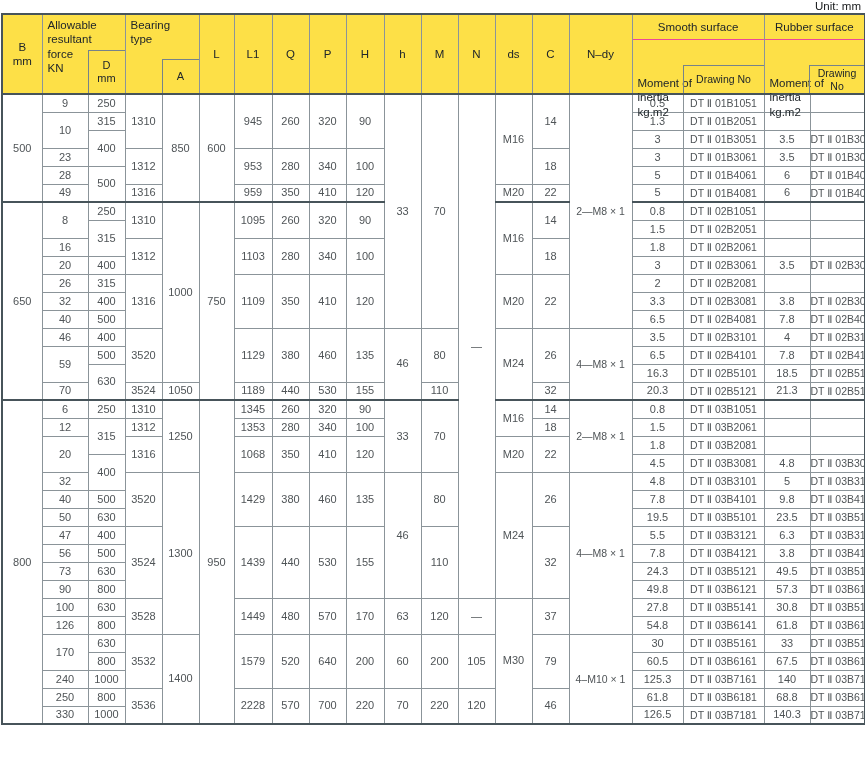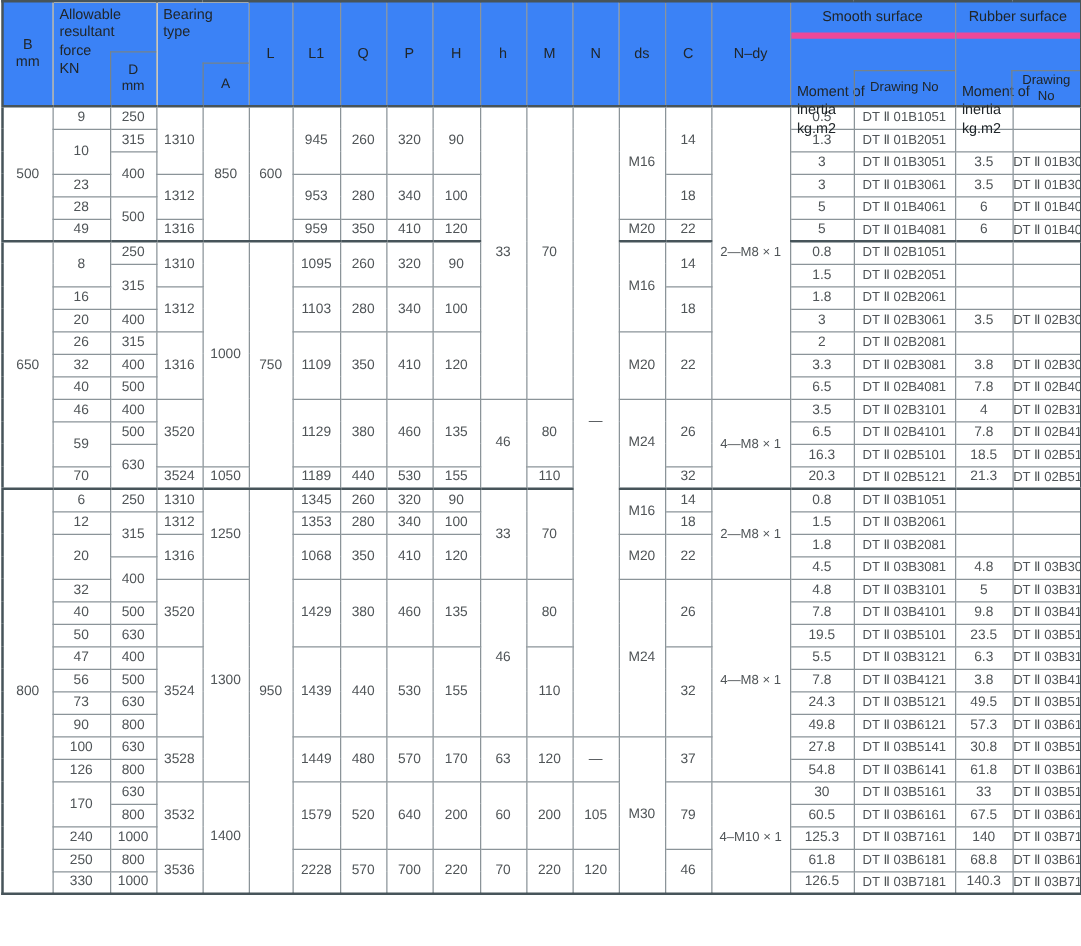--- a/index.html
+++ b/index.html
@@ -1,52 +1,53 @@
 <!DOCTYPE html>
 <html><head>
 <meta charset="utf-8">
 <style>
   html,body { margin:0; padding:0; background:#ffffff; }
   body { width:865px; font-family:"Liberation Sans", sans-serif; -webkit-font-smoothing:antialiased; }
   .wrap { padding:0 1px; }
   .unit-note { text-align:right; font-size:11.5px; color:#16181a; height:13px; line-height:13px; padding-right:3px; }
   table { border-collapse:collapse; table-layout:fixed; width:863px; border:2px solid #47545a; }
   th, td { border:1px solid #8b9499; box-sizing:border-box; }
-  thead th { background:#3b82f6; font-weight:normal; font-size:11.5px; color:#20262a;
+  thead th { background:#fde047; font-weight:normal; font-size:11.5px; color:#20262a;
              vertical-align:middle; text-align:center; padding:0; height:78px; }
   .pre { white-space:pre-line; line-height:1.25; }
   th.hcomp { position:relative; }
   .hmain { position:absolute; top:3px; left:5px; right:1px; text-align:left;
            white-space:pre-line; line-height:1.25; }
   .hsub { position:absolute; right:0; bottom:0; display:flex; align-items:center; justify-content:center;
           border-left:1px solid #76838a; border-top:1px solid #76838a; white-space:pre-line;
           line-height:1.15; font-size:11px; }
   .hsub-d { width:36px; height:42px; }
   .hsub-a { width:36px; height:33px; }
-  .hsr-top { height:24px; border-bottom:5px solid #ec4899; display:flex; align-items:center; justify-content:center; }
+  .hsr-top { height:24px; border-bottom:1px solid #ec4899; display:flex; align-items:center; justify-content:center; }
   .hsr-bot { position:relative; height:53px; }
   .hsr-bot .hmain { top:2px;margin-top:34px; }
   .hsub-draw-s { width:80px; height:27px; font-size:10.5px; }
   .hsub-draw-r { width:54px; height:27px; font-size:10.5px; }
   tbody td { height:18px; padding:0; font-size:11px; color:#4f5457; text-align:center;
              vertical-align:middle; line-height:1.0; white-space:nowrap; overflow:hidden;
              background:#ffffff; }
   tbody td.col-sd, tbody td.col-rd { font-size:10.5px; }
   tbody td.col-ndy { font-size:10.5px;text-align:center; }
   tr.sec td { border-top:2px solid #47545a; }
   col.c-b{width:40px} col.c-kn{width:46px} col.c-d{width:37px} col.c-bt{width:37px}
   col.c-a{width:37px} col.c-l{width:35px} col.c-l1{width:38px} col.c-q{width:37px}
   col.c-p{width:37px} col.c-hc{width:38px} col.c-h{width:37px} col.c-m{width:37px}
   col.c-n{width:37px} col.c-ds{width:37px} col.c-c{width:37px} col.c-ndy{width:63px}
   col.c-si{width:51px} col.c-sd{width:81px} col.c-ri{width:46px} col.c-rd{width:55px}
 </style>
 </head>
 <body>
 
 <div class="wrap">
+  <div class="unit-note">Unit: mm</div>
 
   <table>
     <colgroup>
       <col class="c-b">
         <col class="c-kn">
         <col class="c-d">
         <col class="c-bt">
         <col class="c-a">
       <col class="c-l">
         <col class="c-l1">

